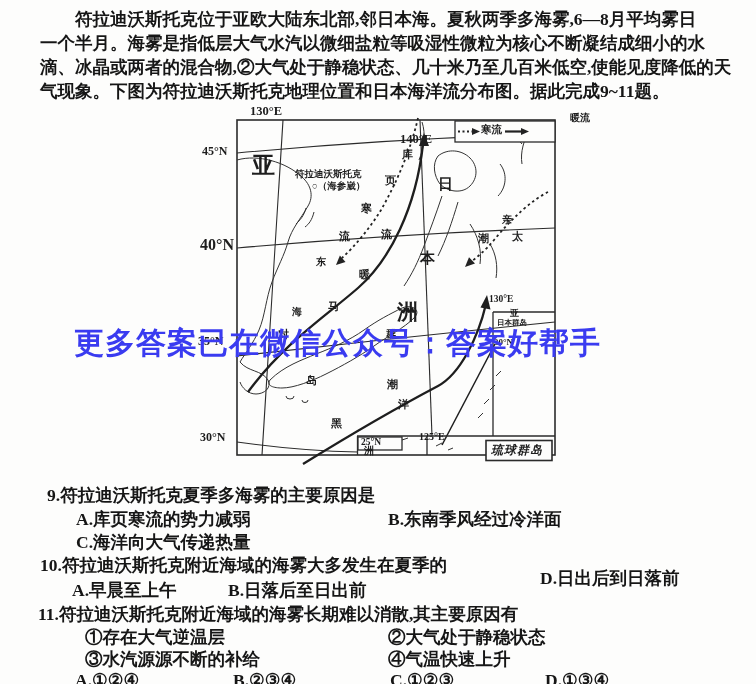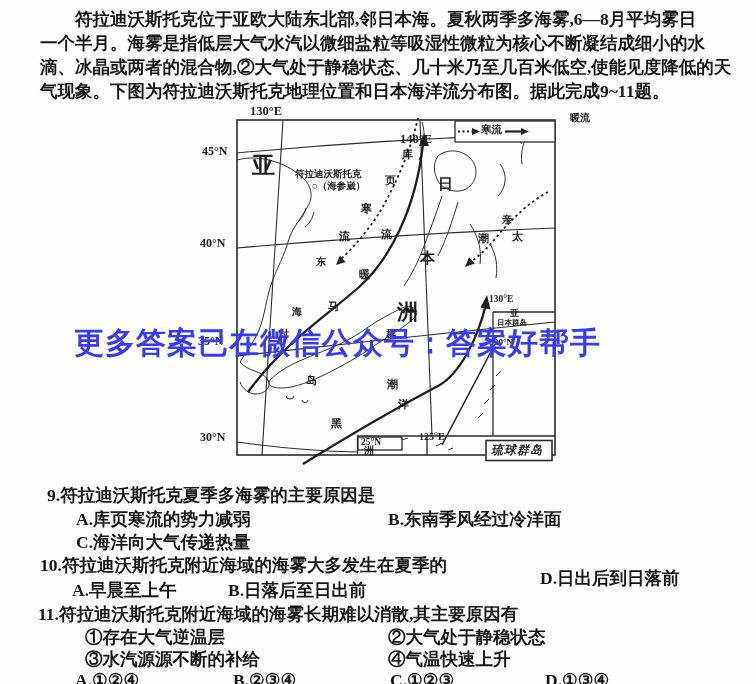--- a/index.html
+++ b/index.html
@@ -88,21 +88,21 @@
         <line x1="268" y1="27.5" x2="284" y2="27.5" stroke="#222" stroke-width="1.8" stroke-dasharray="2,2.5"></line>
         <polygon points="290,27.5 282,24 282,31" fill="#222"></polygon>
         <line x1="315" y1="27.5" x2="332" y2="27.5" stroke="#222" stroke-width="2.2"></line>
         <polygon points="339,27.5 331,24 331,31" fill="#222"></polygon>
       </g>
     </svg>
     <div>
         <span class="mlabel" style="left: 60px; top: 1px; font-size: 12.5px;">130°E</span>
         <span class="mlabel" style="left: 210px; top: 1px; font-size: 12.5px; margin-top: 28px;">140°E</span>
         <span class="mlabel" style="left: 12px; top: 41px; font-size: 12px;">45°N</span>
-        <span class="mlabel" style="left: 10px; top: 133px; font-size: 12px; text-align: right;">40°N</span>
+        <span class="mlabel" style="left: 10px; top: 133px; font-size: 16px; text-align: right;">40°N</span>
         <span class="mlabel" style="left: 8px; top: 231px; font-size: 12px;">35°N</span>
         <span class="mlabel" style="left: 10px; top: 327px; font-size: 12px;">30°N</span>
         <span class="mlabel" style="left: 291px; top: 21px; font-size: 10.5px;">寒流</span>
         <span class="mlabel" style="left: 341px; top: 9px; font-size: 10px; padding-left: 39px;">暖流</span>
         <span class="mlabel mbold" style="left: 62px; top: 50px; font-size: 23px;">亚</span>
         <span class="mlabel mbold" style="left: 207px; top: 198px; font-size: 21px;">洲</span>
         <span class="mlabel mbold" style="left: 248px; top: 73px; font-size: 15px;">日</span>
         <span class="mlabel mbold" style="left: 230px; top: 147px; font-size: 15px;">本</span>
         <span class="mlabel" style="left: 105px; top: 66px; font-size: 9.5px;">符拉迪沃斯托克</span>
         <span class="mlabel" style="left: 103px; top: 78px; font-size: 9.5px; margin-left: 19px;">○（海参崴）</span>

